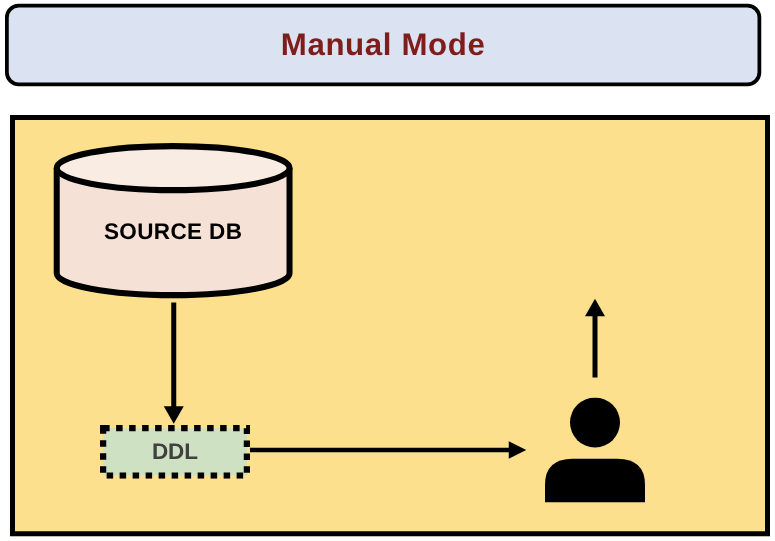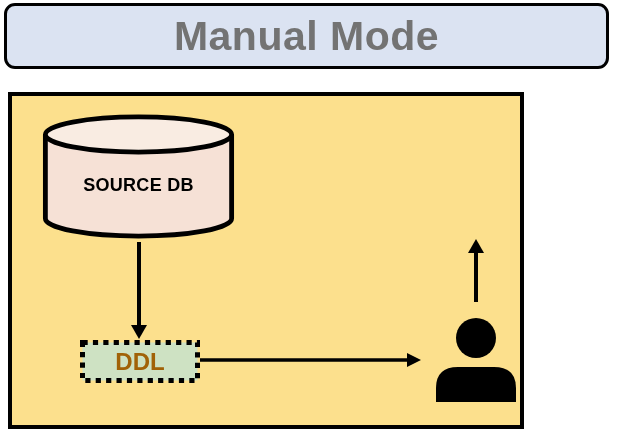--- a/index.html
+++ b/index.html
@@ -19,30 +19,30 @@
   .title-box {
     position: absolute;
     left: 4px; top: 3px;
     width: 605px; height: 66px;
     background: #dbe3f2;
     border: 3px solid #000000;
     border-radius: 11px;
     display: flex; align-items: center; justify-content: center;
   }
   .title-box span {
-    font-size: 41px;
+    font-size: 25px;
     font-weight: bold;
-    color: #737373;
+    color: #7f1d1d;
     letter-spacing: 0.5px;
   }
   
   .panel {
     position: absolute;
     left: 8px; top: 92px;
-    width: 516px; height: 337px;
+    width: 608px; height: 337px;
     background: #fce08d;
     border: 4px solid #000000;
   }
   
   .cyl {
     position: absolute;
     width: 193px;
   }
   .cyl svg { display: block; width: 100%; height: 100%; }
   .cyl .cyl-label {
@@ -59,23 +59,23 @@
   
   .ddl-box {
     position: absolute;
     left: 68px; top: 244px;
     width: 120px; height: 43px;
   }
   .ddl-box svg { position: absolute; inset: 0; display: block; }
   .ddl-box .ddl-label {
     position: absolute; inset: 0;
     display: flex; align-items: center; justify-content: center;
-    font-size: 24px;
+    font-size: 18px;
     font-weight: bold;
-    color: #a16207;
+    color: #404040;
   }
   
   .arrows {
     position: absolute; inset: 0;
     width: 600px; height: 329px;
     pointer-events: none;
   }
   
   .person {
     position: absolute;

